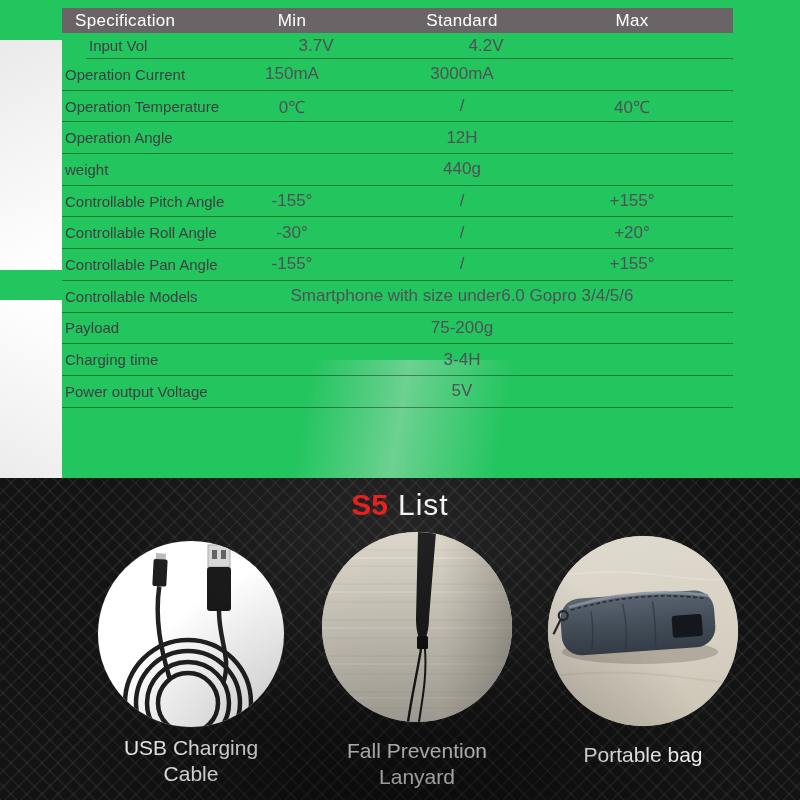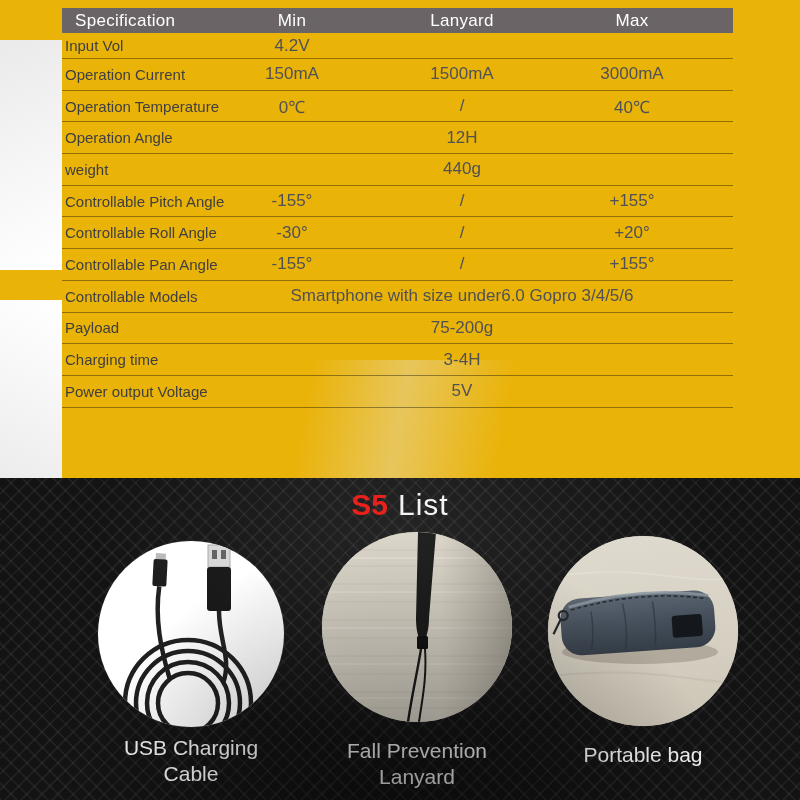--- a/index.html
+++ b/index.html
@@ -2,37 +2,37 @@
 <html><head>
 <meta charset="utf-8">
 <style>
   html,body{margin:0;padding:0;}
   body{
     width:800px;height:800px;position:relative;overflow:hidden;
     background:#ffffff;
     font-family:"Liberation Sans", sans-serif;
   }
   
-  .top-section{position:absolute;left:0;top:0;width:800px;height:478px;overflow:hidden;background:#eab308;}
+  .top-section{position:absolute;left:0;top:0;width:800px;height:478px;overflow:hidden;background:#22c55e;}
   .deco{position:absolute;z-index:0;}
   .deco-a{left:0;top:40px;width:62px;height:230px;background:linear-gradient(155deg,#eaeaea 0%,#f6f6f6 55%,#fff 100%);}
   .deco-b{left:0;top:300px;width:62px;height:178px;background:linear-gradient(25deg,#ececec 0%,#f8f8f8 60%,#fff 100%);}
   .deco-c{left:0;top:360px;width:800px;height:118px;background:linear-gradient(100deg,rgba(255,255,255,0) 38%,rgba(228,228,228,0.38) 50%,rgba(255,255,255,0) 63%);}
   .spec-table{position:absolute;left:62px;top:8px;width:671px;z-index:1;}
   .spec-header{
     display:grid;grid-template-columns:145px 170px 170px 170px;align-items:center;
     height:25px;background:#6a6467;color:#fff;font-size:17px;letter-spacing:.3px;
   }
   .spec-header .h-lbl{padding-left:13px;}
   .spec-header .h-val{text-align:center;}
   .spec-row{
     display:grid;grid-template-columns:145px 170px 170px 170px;align-items:center;
     height:30.7px;border-bottom:1px solid rgba(0,0,0,0.38);
   }
-  .spec-row:first-child{height:25px;}
+  .spec-row:first-child{height:25px;margin-left:24px;}
   .spec-row .lbl{
     padding-left:3px;font-size:15px;color:#3f3f41;white-space:nowrap;overflow:visible;
   }
   .spec-row .val{
     text-align:center;font-size:17px;color:#505155;white-space:nowrap;
   }
   .spec-row .span3{grid-column:2/5;}
   
   .dark-section{
     position:absolute;left:0;top:478px;width:800px;height:322px;
@@ -73,32 +73,32 @@
 
 <div class="top-section">
   <div class="deco deco-a"></div>
   <div class="deco deco-b"></div>
   <div class="deco deco-c"></div>
 
   <div class="spec-table">
     <div class="spec-header" id="spec-header">
         <div class="h-lbl">Specification</div>
         <div class="h-val">Min</div>
-        <div class="h-val">Lanyard</div>
+        <div class="h-val">Standard</div>
         <div class="h-val">Max</div>
       </div>
     <div id="spec-rows">
         <div class="spec-row">
           <div class="lbl">Input Vol</div>
+          <div class="val">3.7V</div>
           <div class="val">4.2V</div>
         </div>
         <div class="spec-row">
           <div class="lbl">Operation Current</div>
           <div class="val">150mA</div>
-          <div class="val">1500mA</div>
           <div class="val">3000mA</div>
         </div>
         <div class="spec-row">
           <div class="lbl">Operation Temperature</div>
           <div class="val">0℃</div>
           <div class="val">/</div>
           <div class="val">40℃</div>
         </div>
         <div class="spec-row">
           <div class="lbl">Operation Angle</div>

